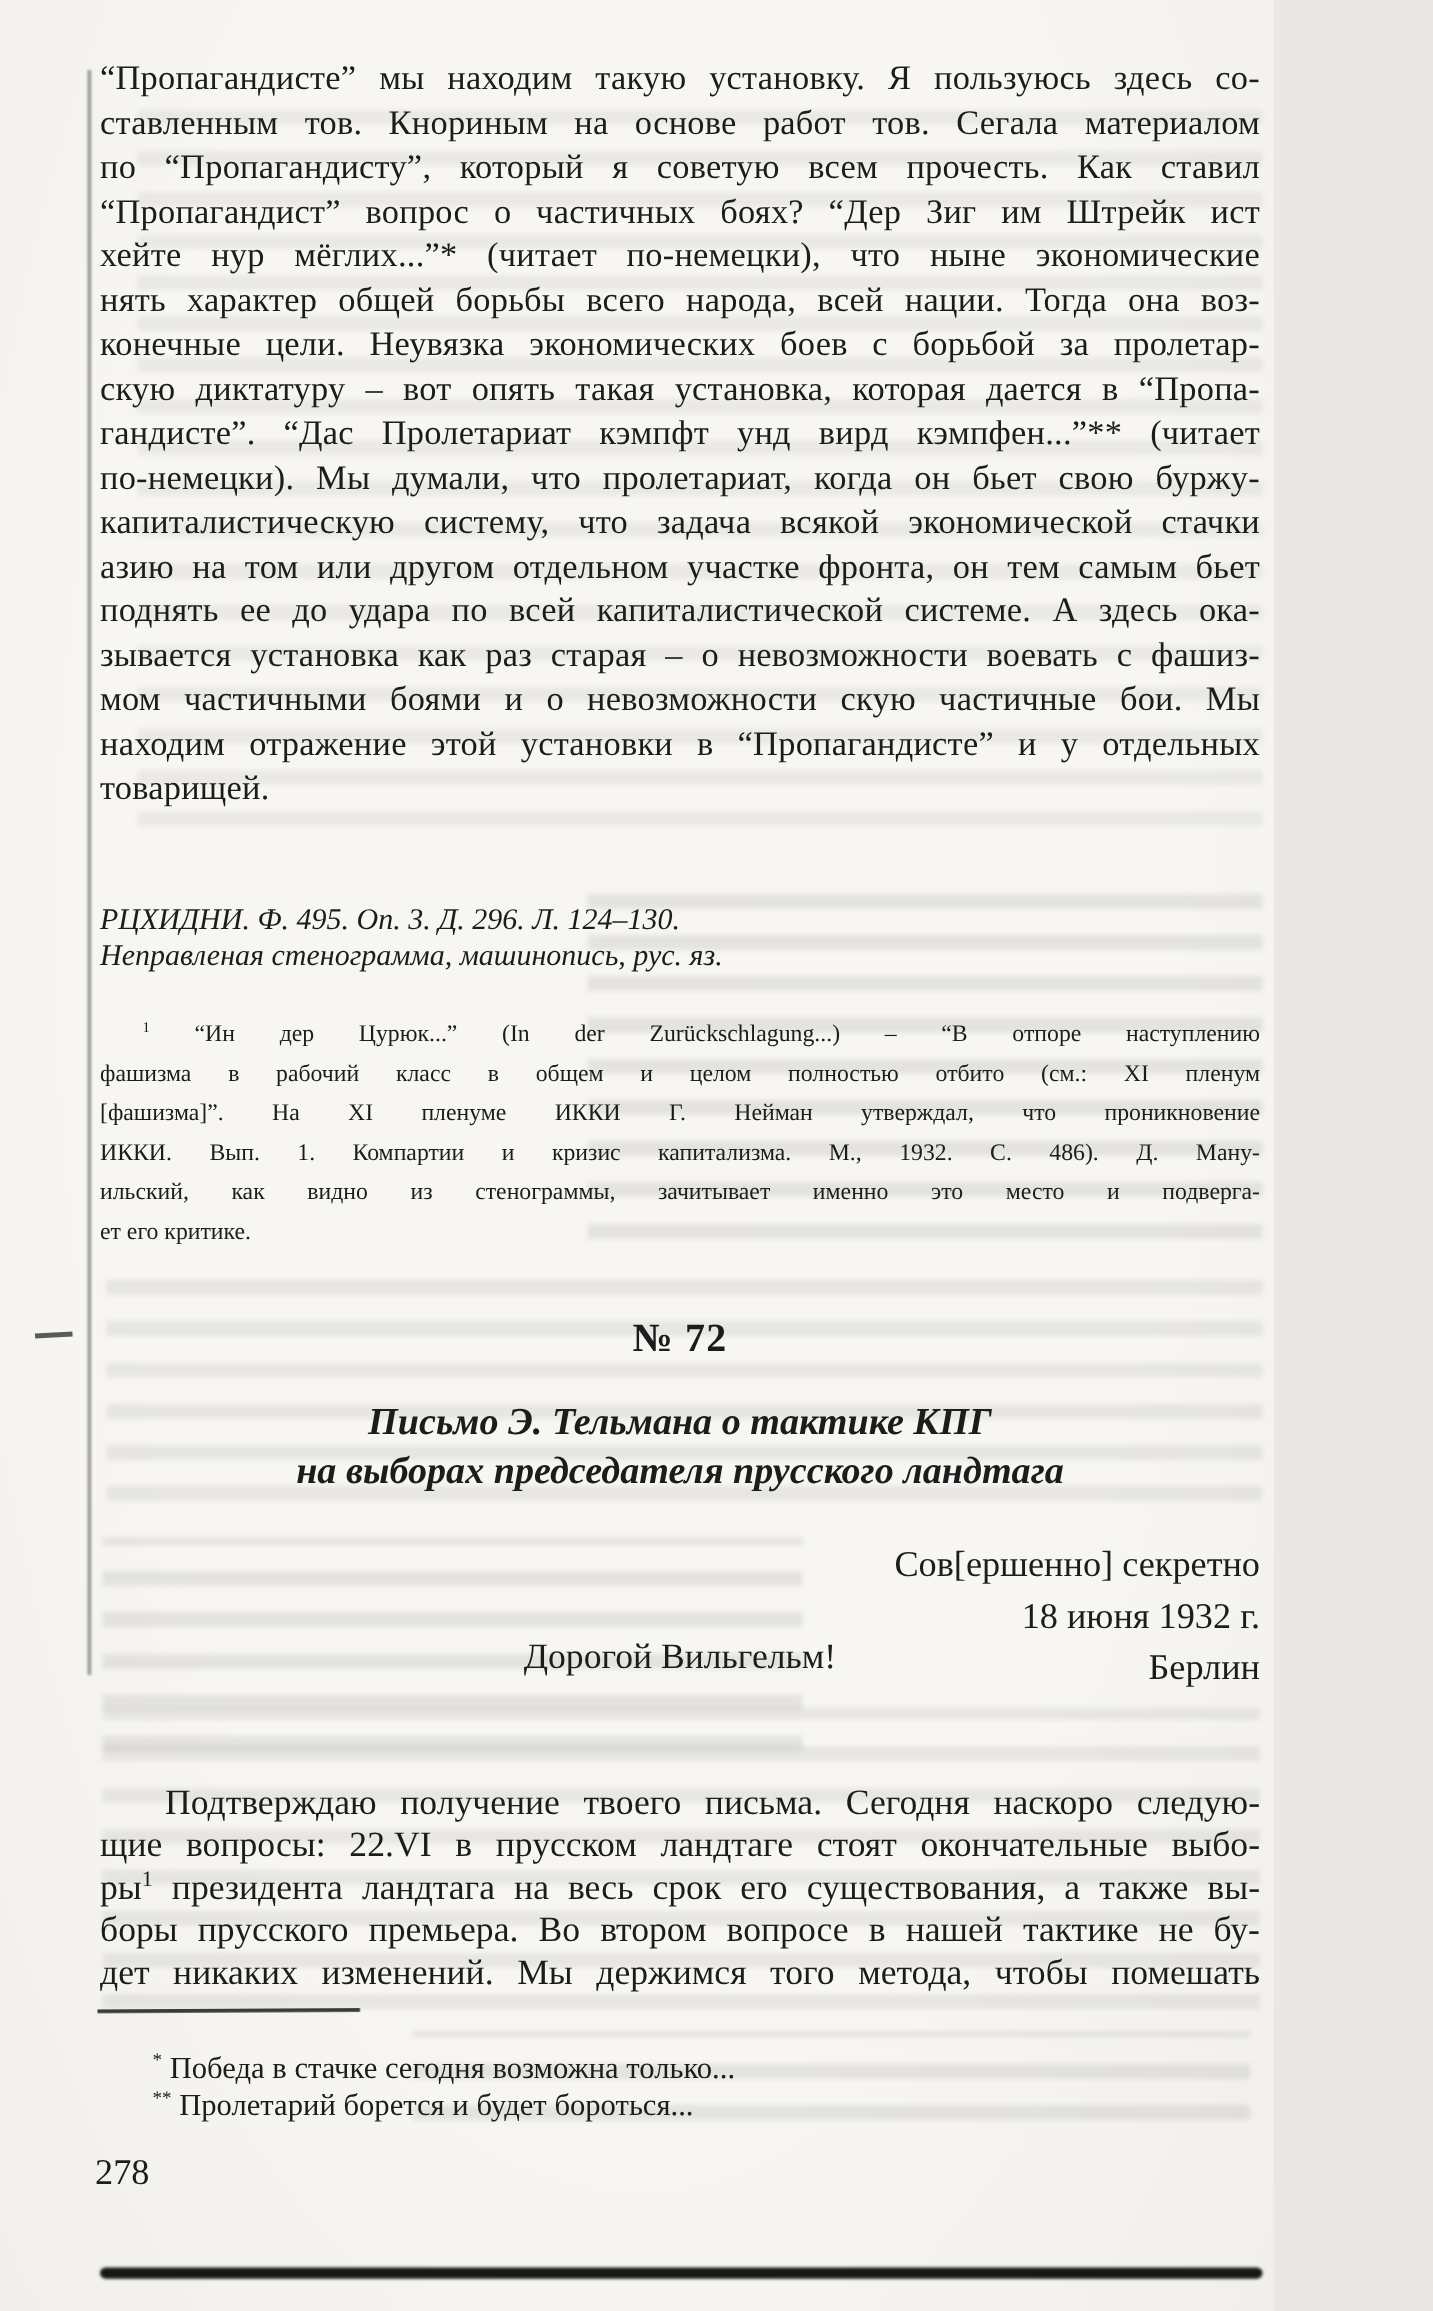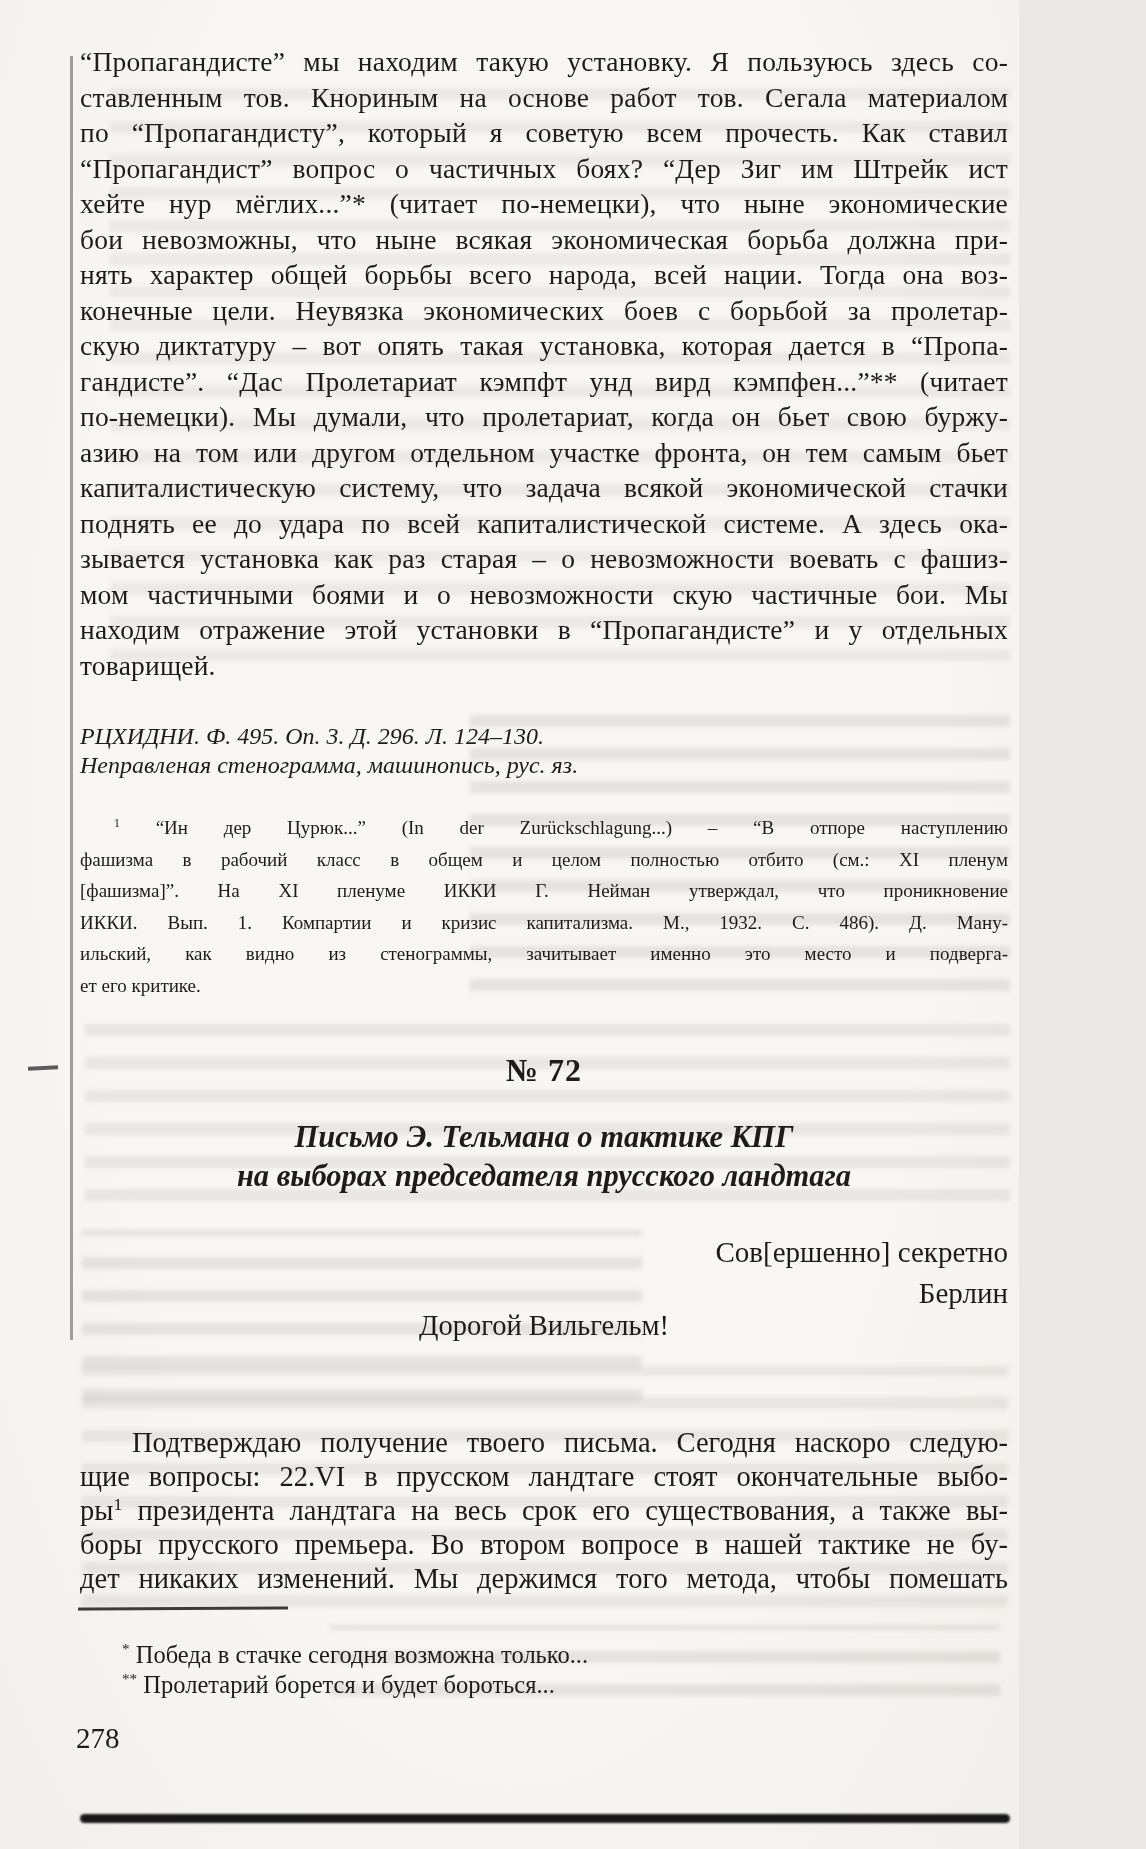--- a/index.html
+++ b/index.html
@@ -75,28 +75,27 @@
   <div class="vline"></div>
   <div class="margin-dash"></div>
   <div class="bottom-bar"></div>
 
   <div class="col main-par">
     <div class="jline">“Пропагандисте” мы находим такую установку. Я пользуюсь здесь со-</div>
     <div class="jline">ставленным тов. Кнориным на основе работ тов. Сегала материалом</div>
     <div class="jline">по “Пропагандисту”, который я советую всем прочесть. Как ставил</div>
     <div class="jline">“Пропагандист” вопрос о частичных боях? “Дер Зиг им Штрейк ист</div>
     <div class="jline">хейте нур мёглих...”* (читает по-немецки), что ныне экономические</div>
-    <div class="jline">бои невозможны, что ныне всякая экономическая борьба должна при-</div>
     <div class="jline">нять характер общей борьбы всего народа, всей нации. Тогда она воз-</div>
     <div class="jline">конечные цели. Неувязка экономических боев с борьбой за пролетар-</div>
     <div class="jline">скую диктатуру – вот опять такая установка, которая дается в “Пропа-</div>
     <div class="jline">гандисте”. “Дас Пролетариат кэмпфт унд вирд кэмпфен...”** (читает</div>
     <div class="jline">по-немецки). Мы думали, что пролетариат, когда он бьет свою буржу-</div>
+    <div class="jline">капиталистическую систему, что задача всякой экономической стачки</div>
     <div class="jline">азию на том или другом отдельном участке фронта, он тем самым бьет</div>
-    <div class="jline">капиталистическую систему, что задача всякой экономической стачки</div>
     <div class="jline">поднять ее до удара по всей капиталистической системе. А здесь ока-</div>
     <div class="jline">зывается установка как раз старая – о невозможности воевать с фашиз-</div>
     <div class="jline">мом частичными боями и о невозможности скую частичные бои. Мы</div>
     <div class="jline">находим отражение этой установки в “Пропагандисте” и у отдельных</div>
     <div class="lastline">товарищей.</div>
   </div>
 
   <div class="col source">
     <div>РЦХИДНИ. Ф. 495. Оп. 3. Д. 296. Л. 124–130.</div>
     <div>Неправленая стенограмма, машинопись, рус. яз.</div>
@@ -112,20 +111,21 @@
   </div>
 
   <div class="col doc-num">№ 72</div>
   <div class="col doc-title">
     <div>Письмо Э. Тельмана о тактике КПГ</div>
     <div>на выборах председателя прусского ландтага</div>
   </div>
 
   <div class="col meta">
     <div>Сов[ершенно] секретно</div>
+    <div>18 июня 1932 г.</div>
     <div>Берлин</div>
   </div>
 
   <div class="col salut">Дорогой Вильгельм!</div>
   <div class="col letter">
     <div class="jline first">Подтверждаю получение твоего письма. Сегодня наскоро следую-</div>
     <div class="jline">щие вопросы: 22.VI в прусском ландтаге стоят окончательные выбо-</div>
     <div class="jline"><span>ры</span><sup>1</sup><span> президента ландтага на весь срок его существования, а также вы-</span></div>
     <div class="jline">боры прусского премьера. Во втором вопросе в нашей тактике не бу-</div>
     <div class="jline">дет никаких изменений. Мы держимся того метода, чтобы помешать</div>

